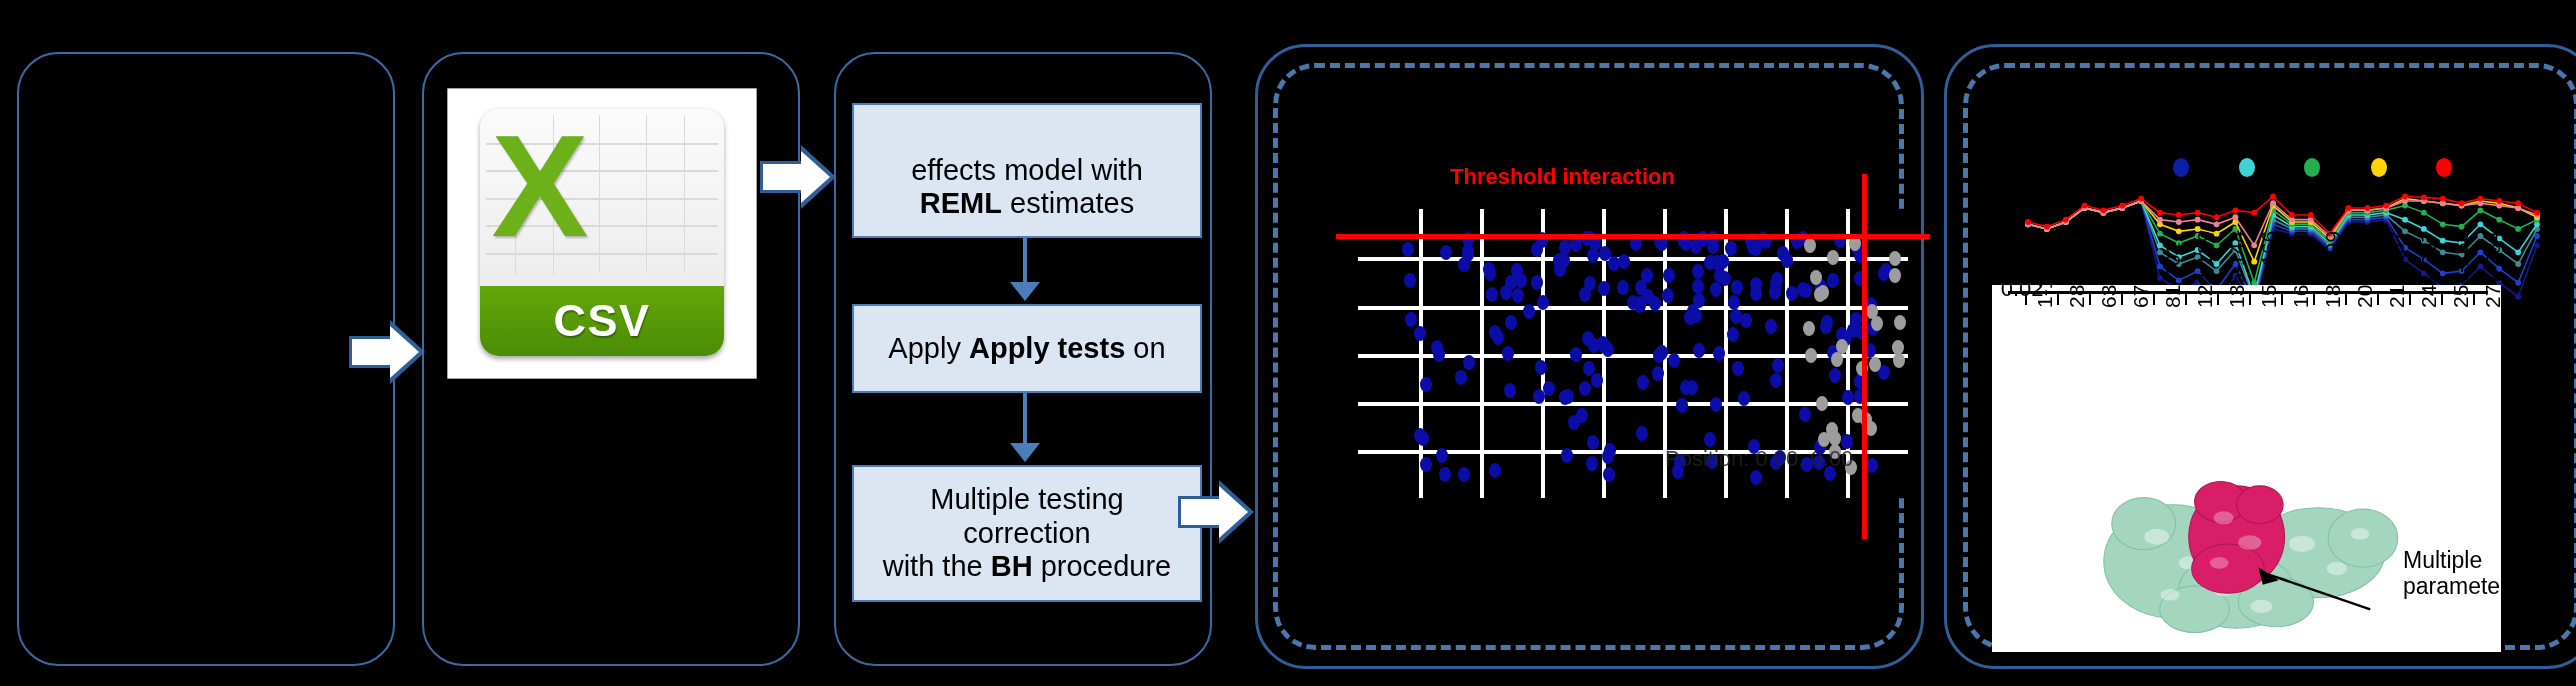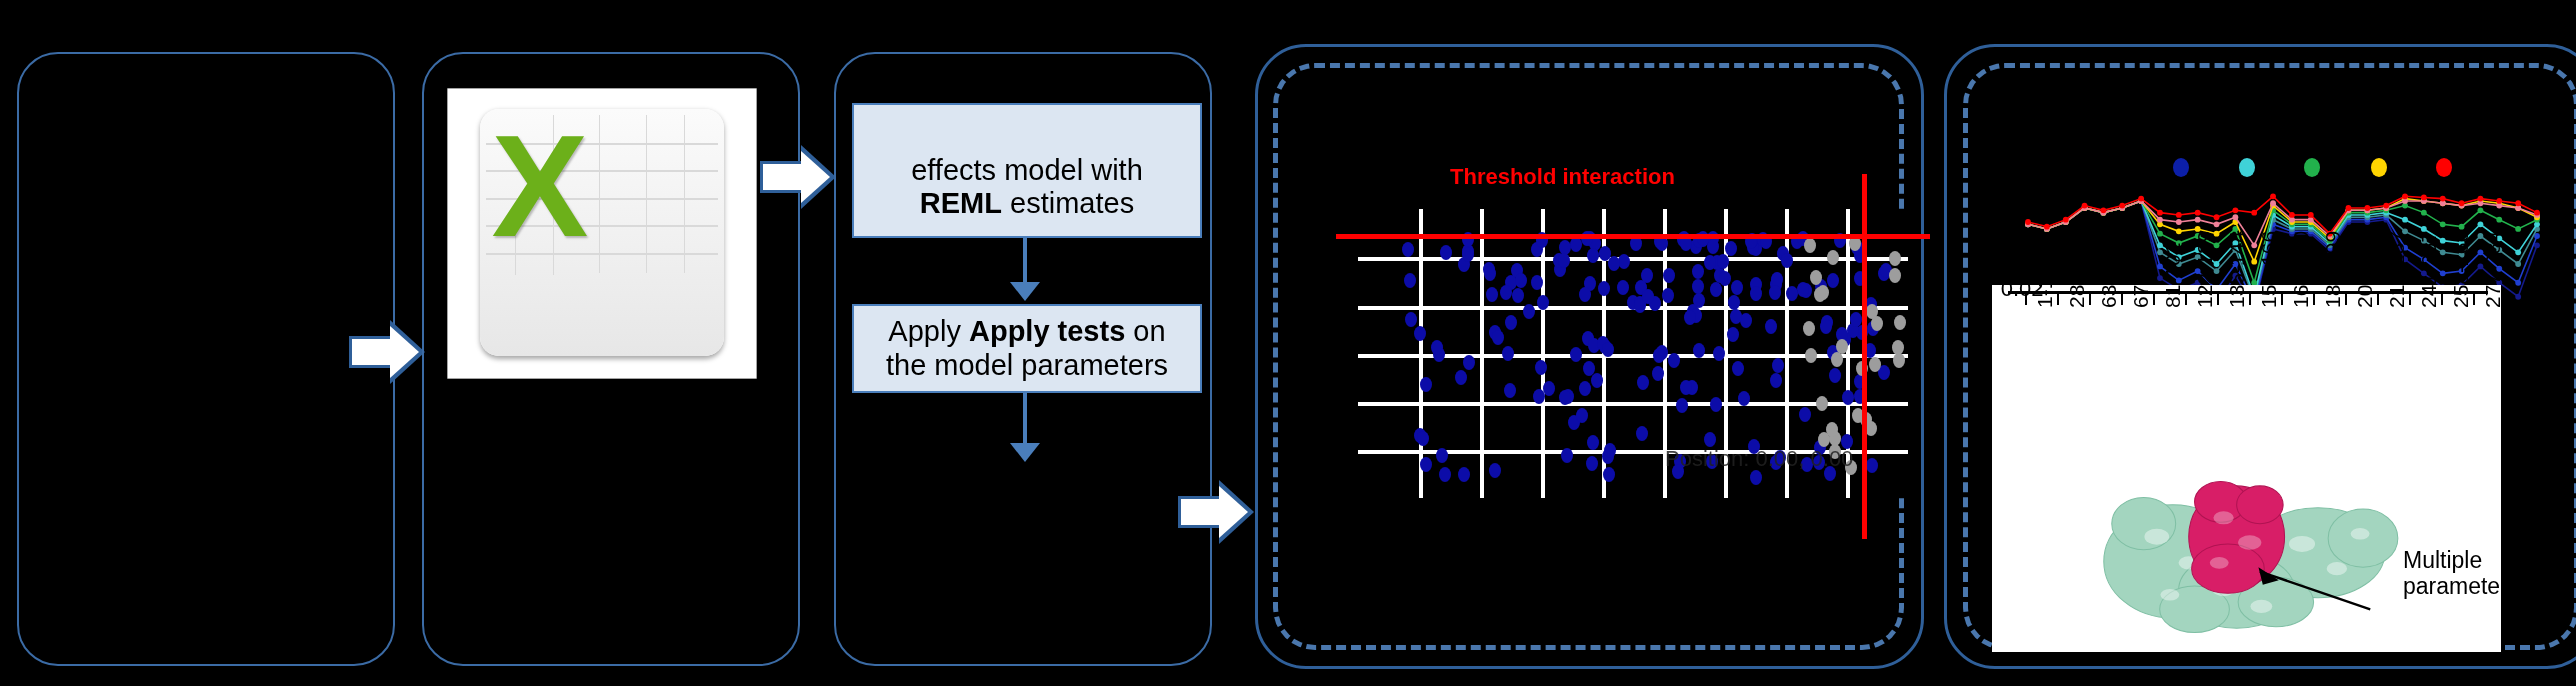--- a/index.html
+++ b/index.html
@@ -116,20 +116,23 @@
         <i style="left:0;top:110px;width:100%;height:1.5px"></i>
         <i style="left:0;top:138px;width:100%;height:1.5px"></i>
         <i style="left:67px;top:0;width:1.5px;height:100%"></i>
         <i style="left:113px;top:0;width:1.5px;height:100%"></i>
         <i style="left:160px;top:0;width:1.5px;height:100%"></i>
         <i style="left:198px;top:0;width:1.5px;height:100%"></i>
         <i style="left:29px;top:109px;width:1.5px;height:51px"></i>
         <i style="left:67px;top:109px;width:1.5px;height:51px"></i>
       </div>
       <div class="csvX">X</div>
+      <div class="csvband">
+          <span>CSV</span>
+        </div>
     </div>
   </div>
 
   <div class="arrow" id="a2">
     <div class="shaft"></div>
       <div class="head"></div>
       <div class="head2"></div>
   </div>
 
   <div class="panel" id="p3"></div>
@@ -140,26 +143,32 @@
       <span>effects model with</span><br>
       <b>REML</b><span> estimates</span>
     </div>
   </div>
   <div class="connector" id="c1"></div>
   <div class="conn-head" id="h1"></div>
 
   <div class="pbox" id="b2">
     <div>
       <span>Apply </span><b>Apply tests</b><span> on</span><br>
-      <span>the model parameters</span>
     </div>
   </div>
   <div class="connector" id="c2"></div>
   <div class="conn-head" id="h2"></div>
 
+  <div class="pbox" id="b3">
+    <div>
+      <span>Multiple testing</span><br>
+      <span>correction</span><br>
+      <span>with the </span><b>BH</b><span> procedure</span>
+    </div>
+  </div>
 
   <div class="arrow" id="a3">
     <div class="shaft"></div>
       <div class="head"></div>
       <div class="head2"></div>
   </div>
 
   <div class="panel thick" id="p4"></div>
   <div class="panel-dashed" id="p4d"></div>
   <div id="thr-int">Threshold interaction</div>

